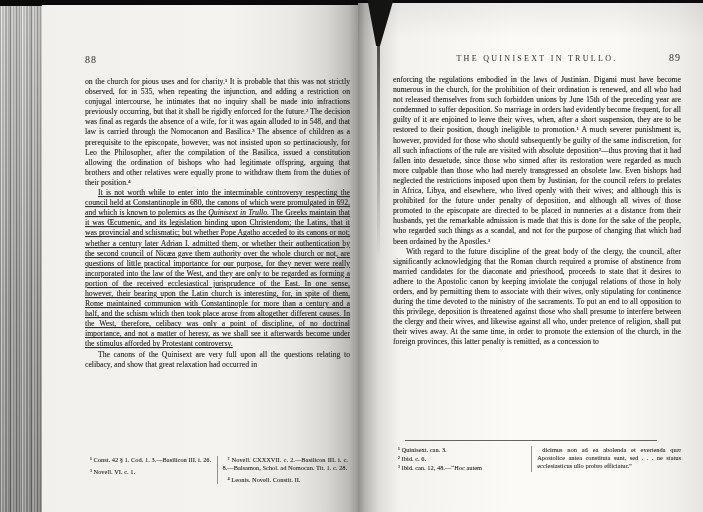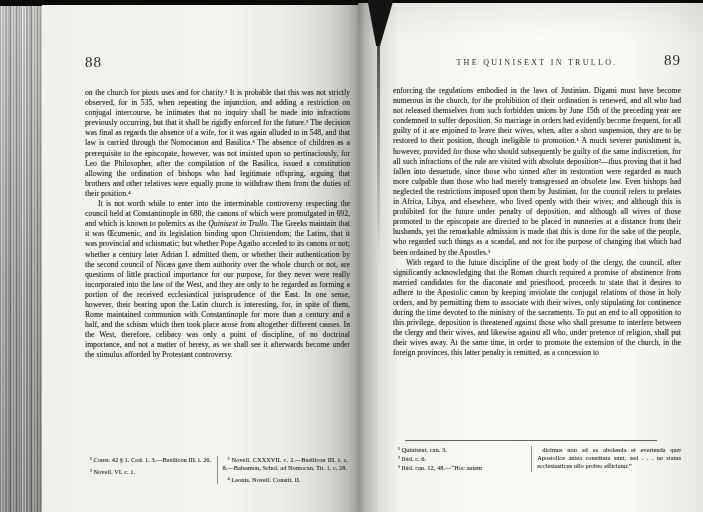--- a/index.html
+++ b/index.html
@@ -47,35 +47,34 @@
   .gutter-crease{
     position:absolute;left:377px;top:40px;width:3px;height:220px;
     background:linear-gradient(180deg, rgba(20,20,20,.75), rgba(60,60,58,.35) 55%, rgba(90,90,88,0));
   }
 
   .running-head{
     position:absolute;top:49px;display:flex;align-items:baseline;
   }
   .page-left .running-head{left:43px;right:8px;}
   .page-right .running-head{left:35px;right:22px;}
-  .head-num{font-size:15px;letter-spacing:1px;width:34px;}
+  .head-num{font-size:10px;letter-spacing:1px;width:34px;}
   .head-num.right{text-align:right;}
   .head-title{flex:1;text-align:center;font-size:8px;letter-spacing:2.3px;white-space:nowrap;}
 
   .page-body{
     position:absolute;top:72px;font-size:7.6px;line-height:10.1px;
     text-align:justify;letter-spacing:.05px;
     text-shadow:.2px .2px .35px rgba(30,30,30,.45);
-    margin-top:11px;
   }
   .page-left .page-body{left:43px;right:8px;}
   .page-right .page-body{left:35px;right:22px;}
   .page-body p{margin:0;}
   .indent{text-indent:13px;}
-  .gap-above{margin-top:10px;}
+  .gap-above{margin-top:10px;text-decoration:underline;}
 
   .footnote-rule{
     position:absolute;top:437px;left:50%;transform:translateX(-50%);
     width:252px;height:0;border-top:1px solid rgba(50,50,48,.75);
   }
   .footnotes{
     position:absolute;display:flex;font-size:6.3px;line-height:7.9px;
     text-align:justify;letter-spacing:.05px;
     text-shadow:.2px .2px .3px rgba(30,30,30,.4);
   }
@@ -99,20 +98,21 @@
 
   <div class="page page-left">
     <div class="running-head">
       <span class="head-num">88</span>
       <span class="head-num"></span>
     </div>
 
     <div class="page-body">
       <p>on the church for pious uses and for charity.¹  It is probable that this was not strictly observed, for in 535, when repeating the injunction, and adding a restriction on conjugal intercourse, he intimates that no inquiry shall be made into infractions previously occurring, but that it shall be rigidly enforced for the future.²  The decision was final as regards the absence of a wife, for it was again alluded to in 548, and that law is carried through the Nomocanon and Basilica.³ The absence of children as a prerequisite to the episcopate, however, was not insisted upon so pertinaciously, for Leo the Philosopher, after the compilation of the Basilica, issued a constitution allowing the ordination of bishops who had legitimate offspring, arguing that brothers and other relatives were equally prone to withdraw them from the duties of their position.⁴</p>
       <p class="indent gap-above"><span>It is not worth while to enter into the interminable controversy respecting the council held at Constantinople in 680, the canons of which were promulgated in 692, and which is known to polemics as the </span><i>Quinisext in Trullo.</i><span>  The Greeks maintain that it was Œcumenic, and its legislation binding upon Christendom; the Latins, that it was provincial and schismatic; but whether Pope Agatho acceded to its canons or not; whether a century later Adrian I. admitted them, or whether their authentication by the second council of Nicæa gave them authority over the whole church or not, are questions of little practical importance for our purpose, for they never were really incorporated into the law of the West, and they are only to be regarded as forming a portion of the received ecclesiastical jurisprudence of the East.  In one sense, however, their bearing upon the Latin church is interesting, for, in spite of them, Rome maintained communion with Constantinople for more than a century and a half, and the schism which then took place arose from altogether different causes.  In the West, therefore, celibacy was only a point of discipline, of no doctrinal importance, and not a matter of heresy, as we shall see it afterwards become under the stimulus afforded by Protestant controversy.</span></p>
+      <p class="indent">The canons of the Quinisext are very full upon all the questions relating to celibacy, and show that great relaxation had occurred in</p>
     </div>
 
     <div class="footnotes">
       <div class="fn-col c1">
         <p>¹ Const. 42 § 1.  Cod. 1. 3.—Basilicon III. i. 26.</p>
         <p>³ Novell. VI. c. 1.</p>
       </div>
       <div class="fn-col c2">
         <p>² Novell. CXXXVII. c. 2.—Basilicon III. i. c. 8.—Balsamon, Schol. ad Nomocan. Tit. 1. c. 28.</p>
         <p>⁴ Leonis. Novell. Constit. II.</p>

